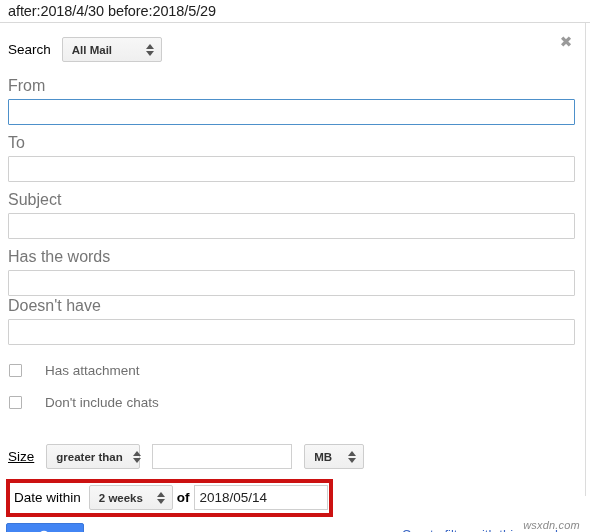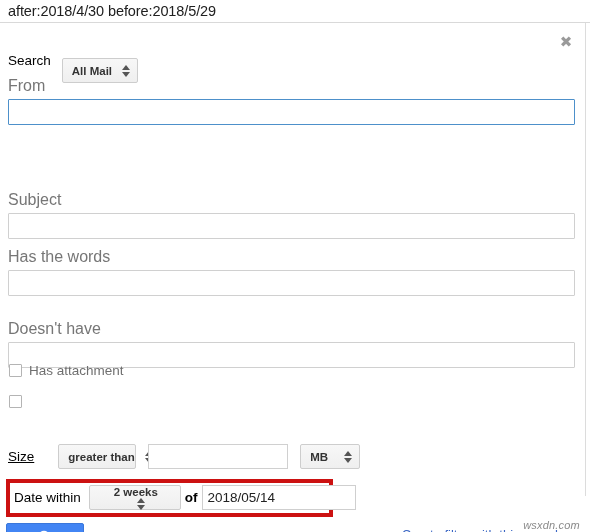--- a/index.html
+++ b/index.html
@@ -104,21 +104,21 @@
   }
   .arrows i {
     display: block;
     width: 0; height: 0;
     border-left: 4px solid transparent;
     border-right: 4px solid transparent;
   }
   .arrows i.up { border-bottom: 5px solid #555; margin-bottom: 2px; }
   .arrows i.down { border-top: 5px solid #555; }
 
-  #scope-dropdown { width: 76px; margin-top: 21px; }
+  #scope-dropdown { width: 100px; }
 
   
   .field-block { position: absolute; left: 8px; }
   .field-block .lbl {
     font-size: 16px;
     color: #767676;
     display: block;
     margin-bottom: 4px;
   }
   .text-input {
@@ -138,20 +138,21 @@
     border: 1px solid #4d90ca;
     box-shadow: none;
   }
 
   
   .check-row {
     position: absolute;
     left: 9px;
     display: flex;
     align-items: center;
+    gap: 16px;
   }
   .checkbox {
     width: 13px; height: 13px;
     box-sizing: border-box;
     border: 1px solid #b4b4b4;
     background: #fff;
     border-radius: 1px;
     cursor: pointer;
     flex: 0 0 auto;
   }
@@ -162,22 +163,22 @@
     white-space: nowrap;
   }
 
   
   #size-row {
     position: absolute;
     left: 8px; top: 421px;
     display: flex;
     align-items: center;
   }
-  #size-label { margin-right: 24px; text-decoration: underline; }
-  #size-op-dropdown { width: 78px; }
+  #size-label { margin-right: 12px; text-decoration: underline; }
+  #size-op-dropdown { width: 94px; }
   #size-value-input {
     box-sizing: border-box;
     width: 140px;
     height: 25px;
     margin-left: 12px;
     border: 1px solid #d0d0d0;
     background: #fff;
     font-family: "Liberation Sans", sans-serif;
     font-size: 13px;
     padding: 0 6px;
@@ -193,25 +194,25 @@
     box-sizing: border-box;
     border: 4px solid #cc1111;
   }
   #date-row {
     position: absolute;
     left: 14px; top: 462px;
     display: flex;
     align-items: center;
   }
   #date-within-label { margin-right: 8px; }
-  #date-span-dropdown { width: 92px; flex-direction: column; }
+  #date-span-dropdown { width: 84px; }
   #date-of-label { margin: 0 4px; font-weight: bold; }
   #date-value-input {
     box-sizing: border-box;
-    width: 154px;
+    width: 134px;
     height: 25px;
     border: 1px solid #cfcfcf;
     background: #fff;
     font-family: "Liberation Sans", sans-serif;
     font-size: 13.5px;
     color: #222;
     padding: 0 5px;
     outline: none;
   }
 
@@ -269,42 +270,47 @@
           <i class="down"></i>
         </span>
     </div>
   </div>
 
   <div class="field-block" style="top:54px;">
     <span class="lbl">From</span>
     <input class="text-input focused" type="text" value="" style="">
   </div>
 
+  <div class="field-block" style="top:111px;">
+    <span class="lbl">To</span>
+    <input class="text-input" type="text" value="" style="">
+  </div>
 
   <div class="field-block" style="top:225px;">
     <span class="lbl">Has the words</span>
     <input class="text-input" type="text" value="" style="">
   </div>
 
   <div class="field-block" style="top:168px;">
     <span class="lbl">Subject</span>
     <input class="text-input" type="text" value="" style="">
   </div>
 
-  <div class="field-block" style="top:297px;">
+  <div class="field-block" style="top:274px;">
     <span class="lbl">Doesn't have</span>
     <input class="text-input" type="text" value="" style="">
   </div>
 
   <div class="check-row" style="top:340px;">
     <span class="checkbox"></span>
     <span class="ctext">Has attachment</span>
   </div>
   <div class="check-row" style="top:372px;">
     <span class="checkbox"></span>
+    <span class="ctext">Don't include chats</span>
   </div>
 
   <div id="size-row">
     <span id="size-label" class="field-label">Size</span>
     <div id="size-op-dropdown" class="dropdown">
       <span class="ddlabel">greater than</span>
       <span class="arrows">
           <i class="up"></i>
           <i class="down"></i>
         </span>

